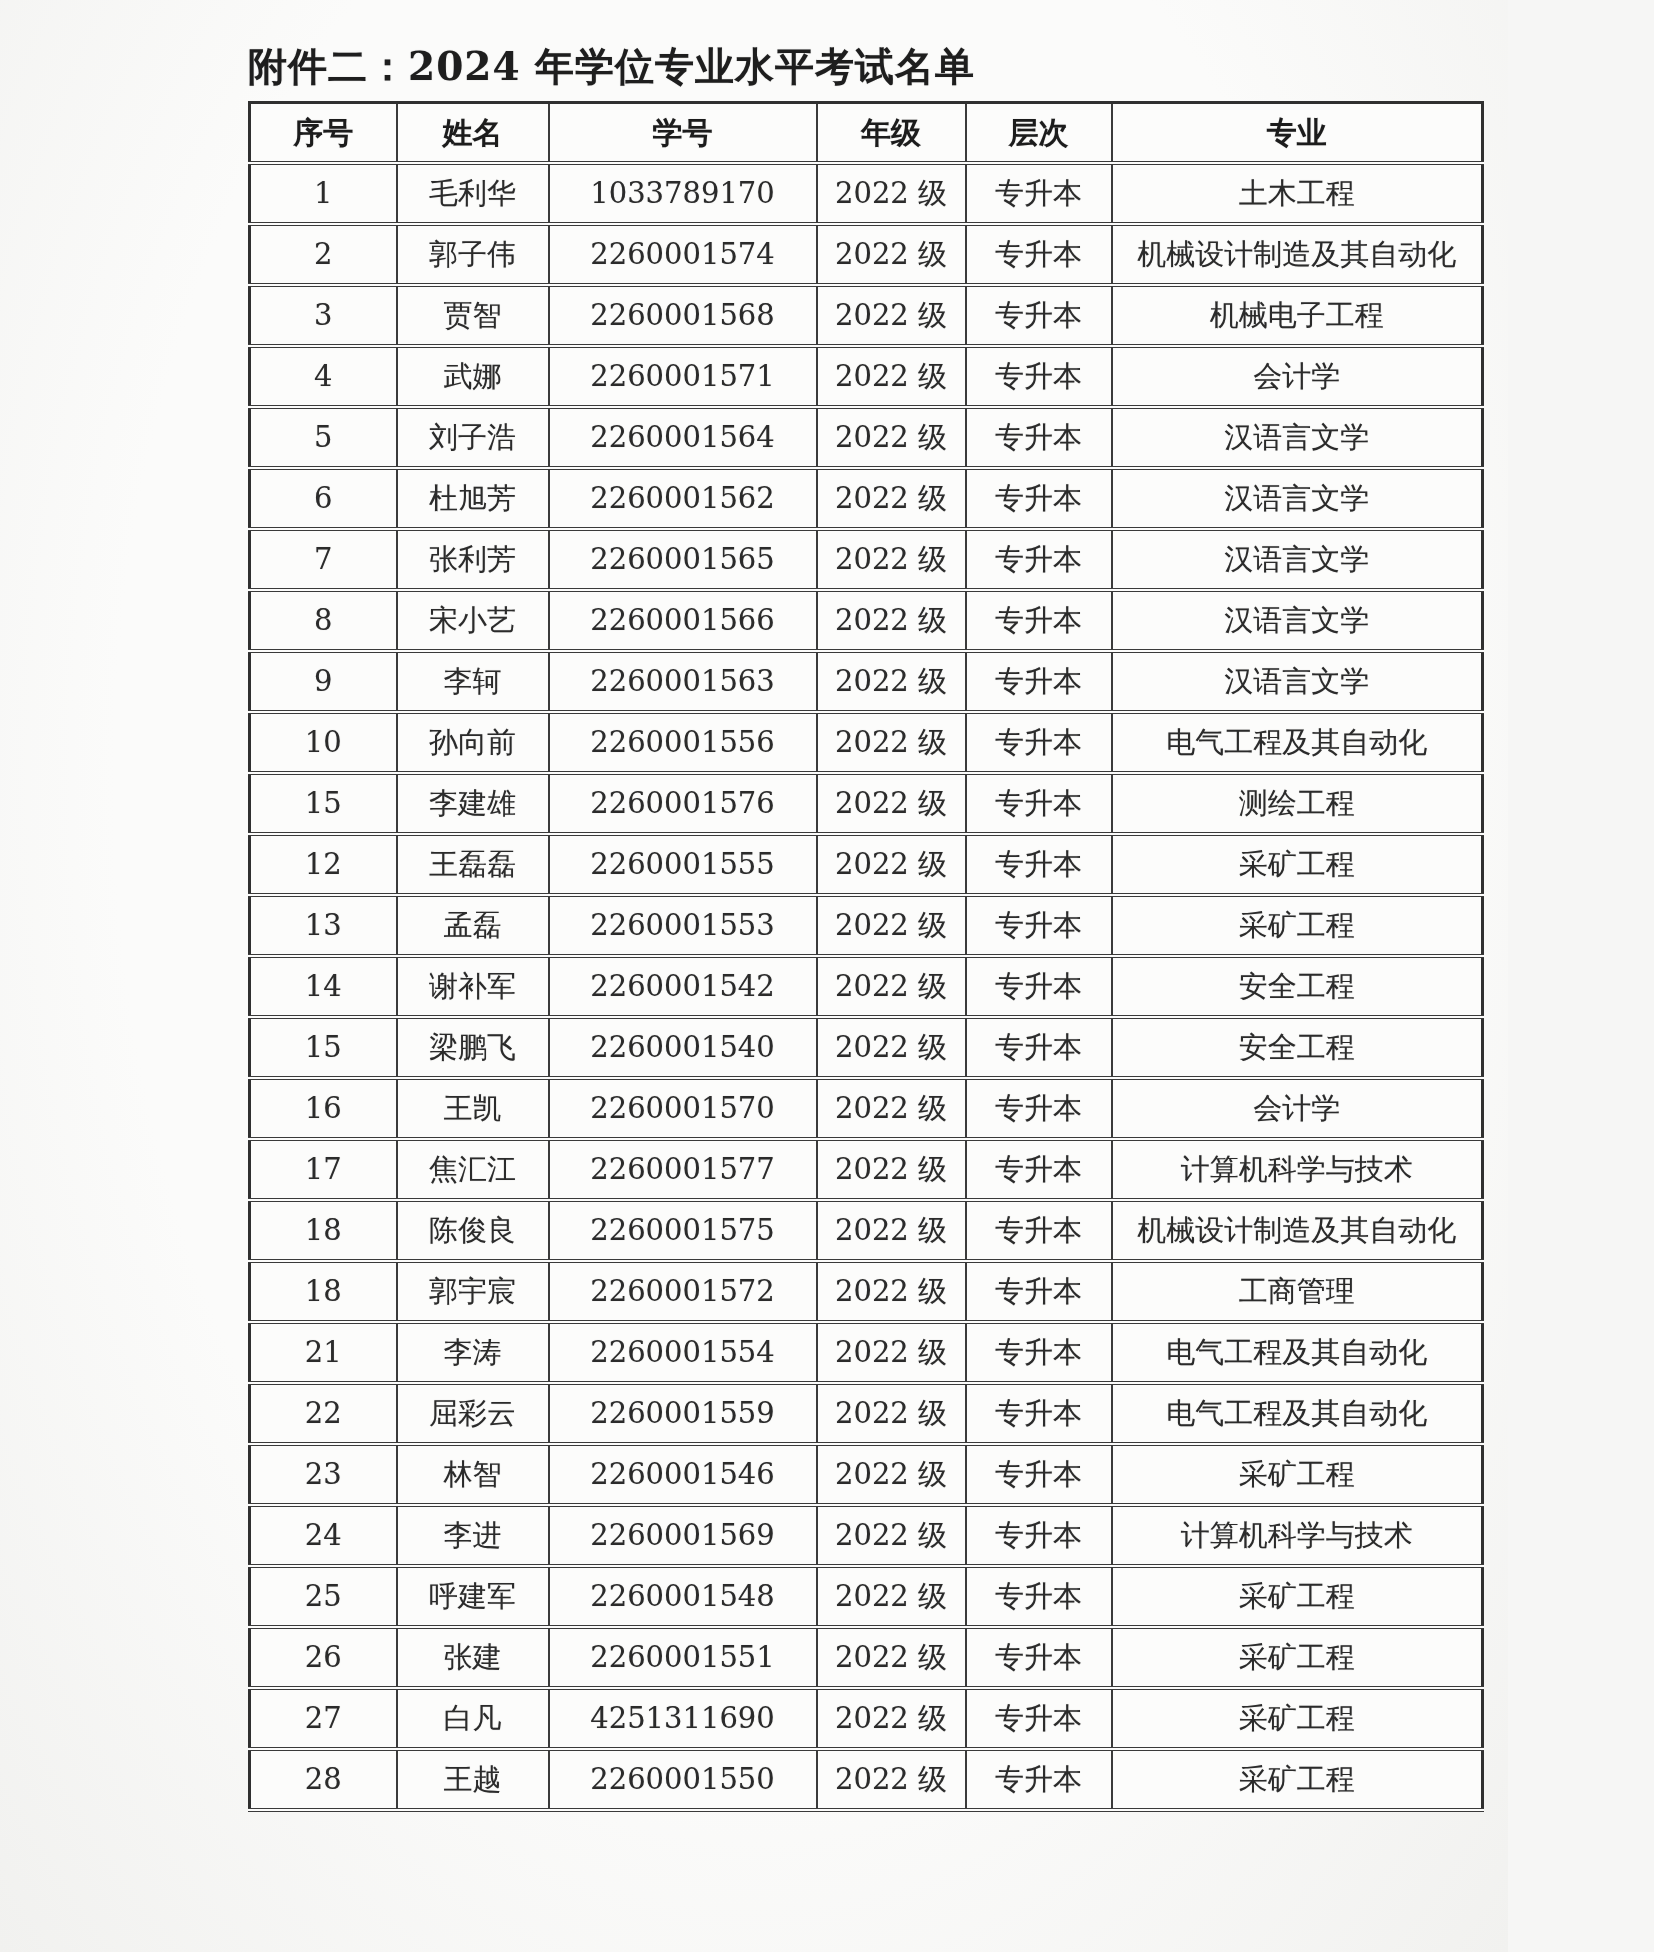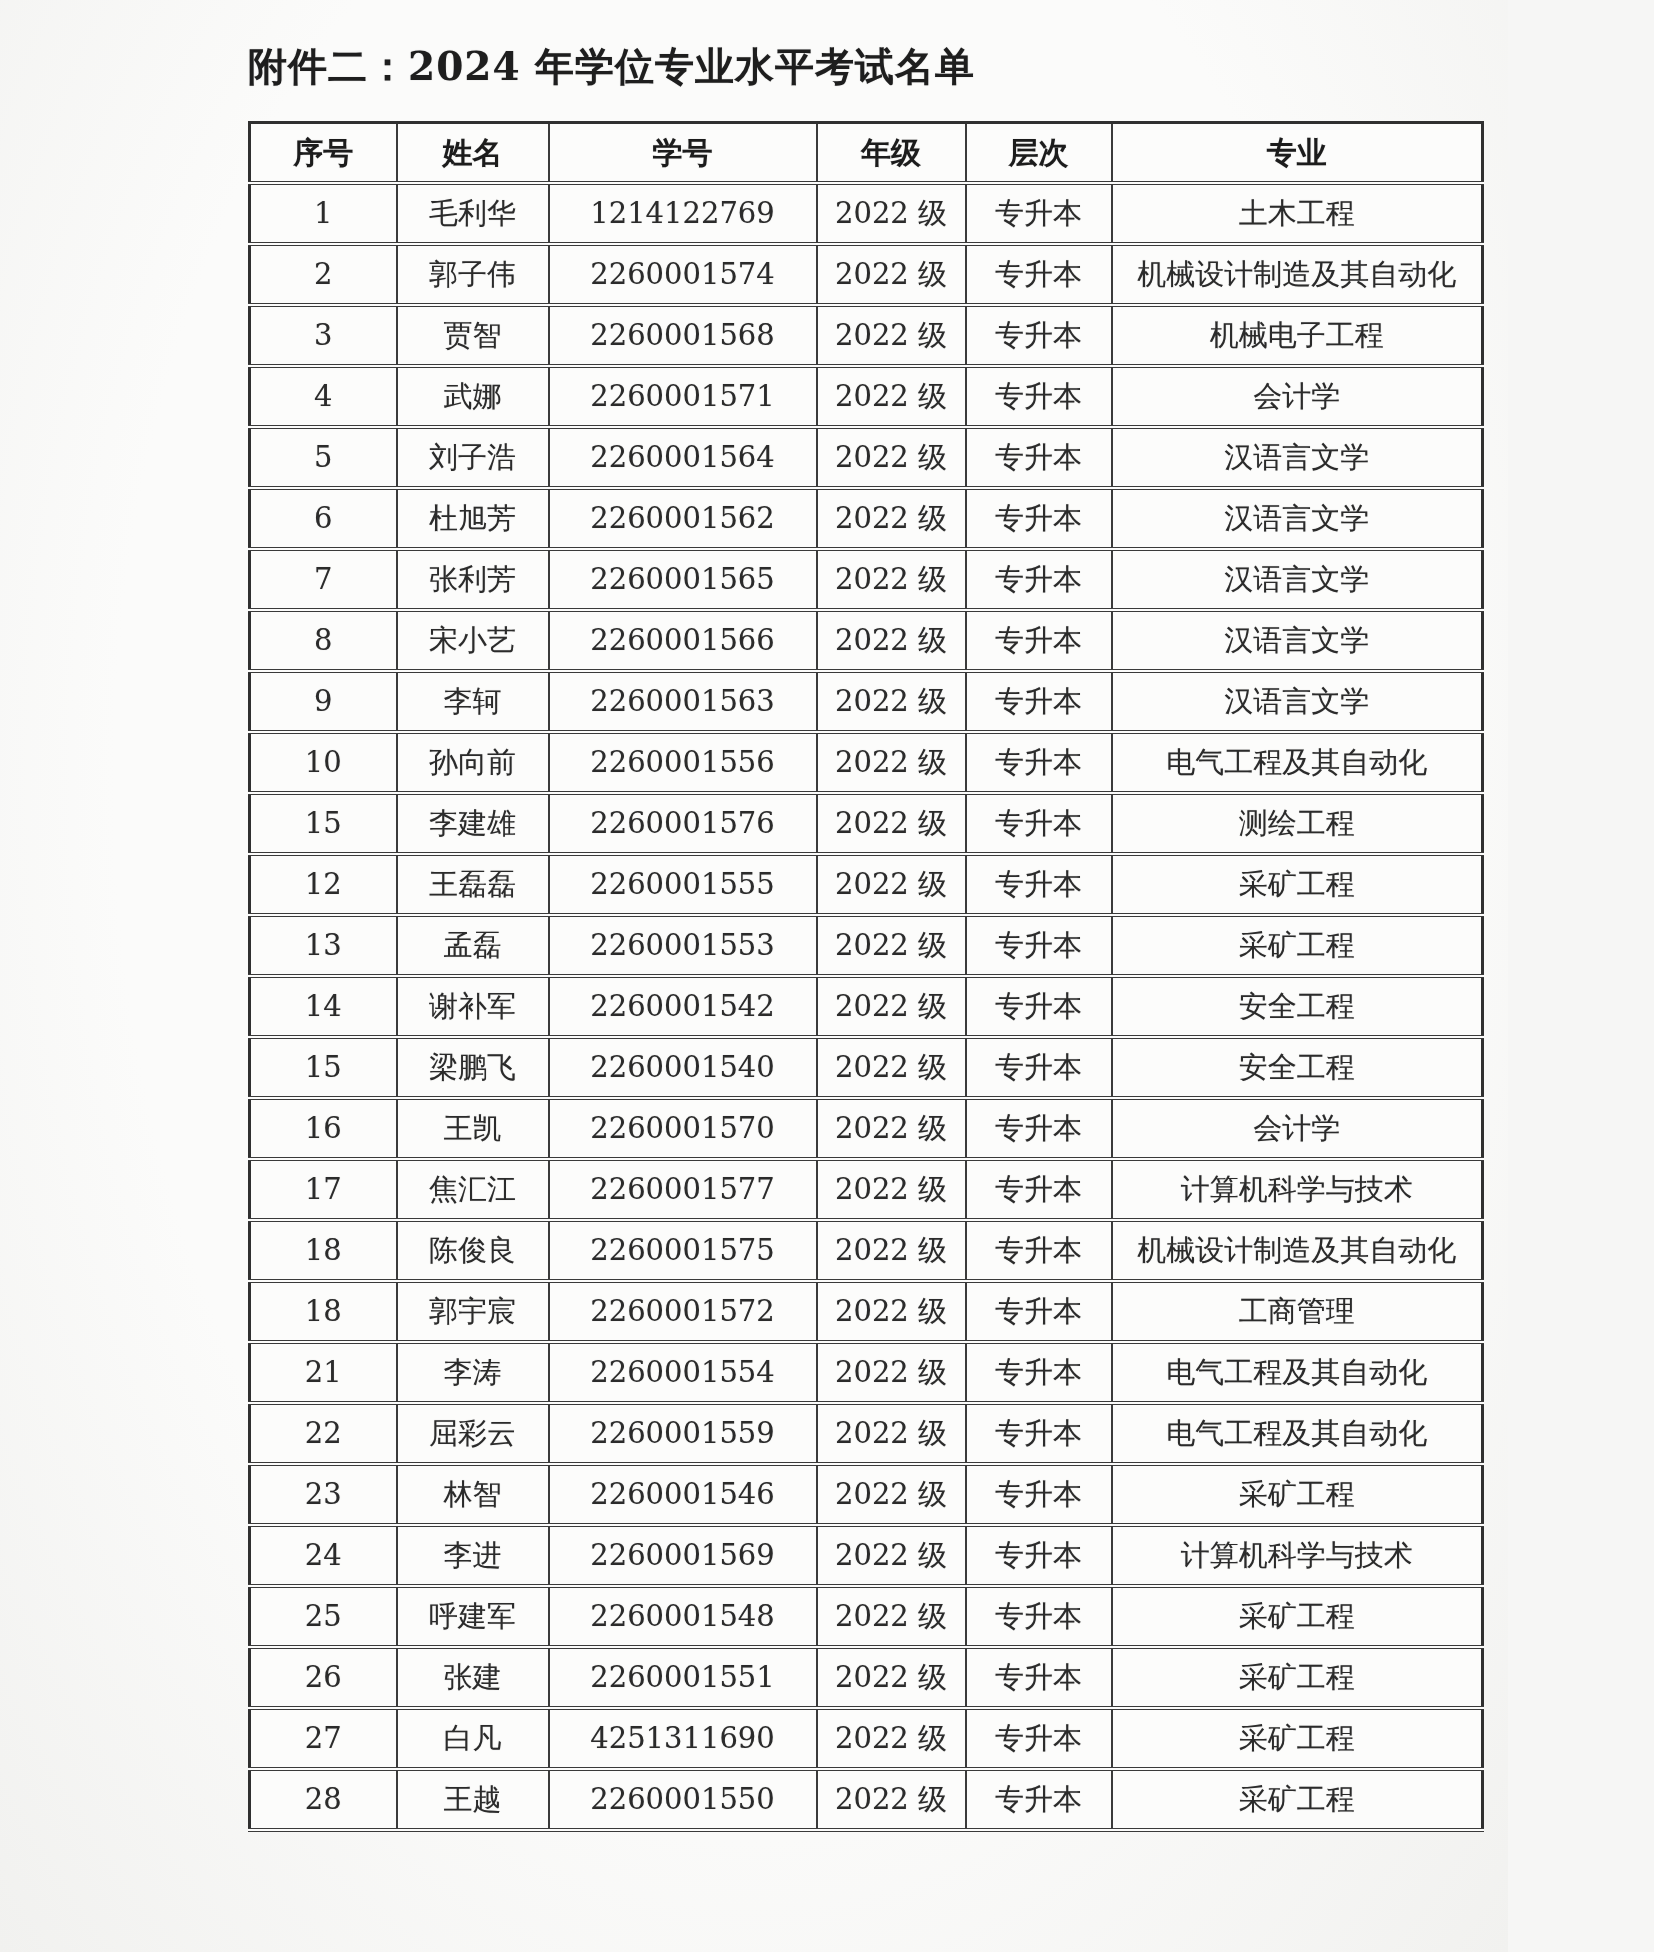--- a/index.html
+++ b/index.html
@@ -52,21 +52,20 @@
     height: 57px;
     padding: 0 4px;
     font-size: 29px;
     line-height: 1.1;
     overflow: hidden;
     white-space: nowrap;
     text-shadow: 0 0 1px rgba(40,40,40,0.28);
   }
   table.roster {
     border: 3px solid #303030;
-    margin-top: 20px;
   }
   table.roster thead th {
     border-top: 3px solid #303030;
     font-weight: bold;
     font-size: 30px;
     color: #1c1c1c;
   }
   table.roster td {
     font-weight: normal;
     color: #2b2b2b;
@@ -95,21 +94,21 @@
         <th>学号</th>
         <th>年级</th>
         <th>层次</th>
         <th>专业</th>
       </tr>
     </thead>
     <tbody>
         <tr>
           <td>1</td>
           <td>毛利华</td>
-          <td>1214122769</td>
+          <td>1033789170</td>
           <td>2022 级</td>
           <td>专升本</td>
           <td>土木工程</td>
         </tr>
         <tr>
           <td>2</td>
           <td>郭子伟</td>
           <td>2260001574</td>
           <td>2022 级</td>
           <td>专升本</td>

